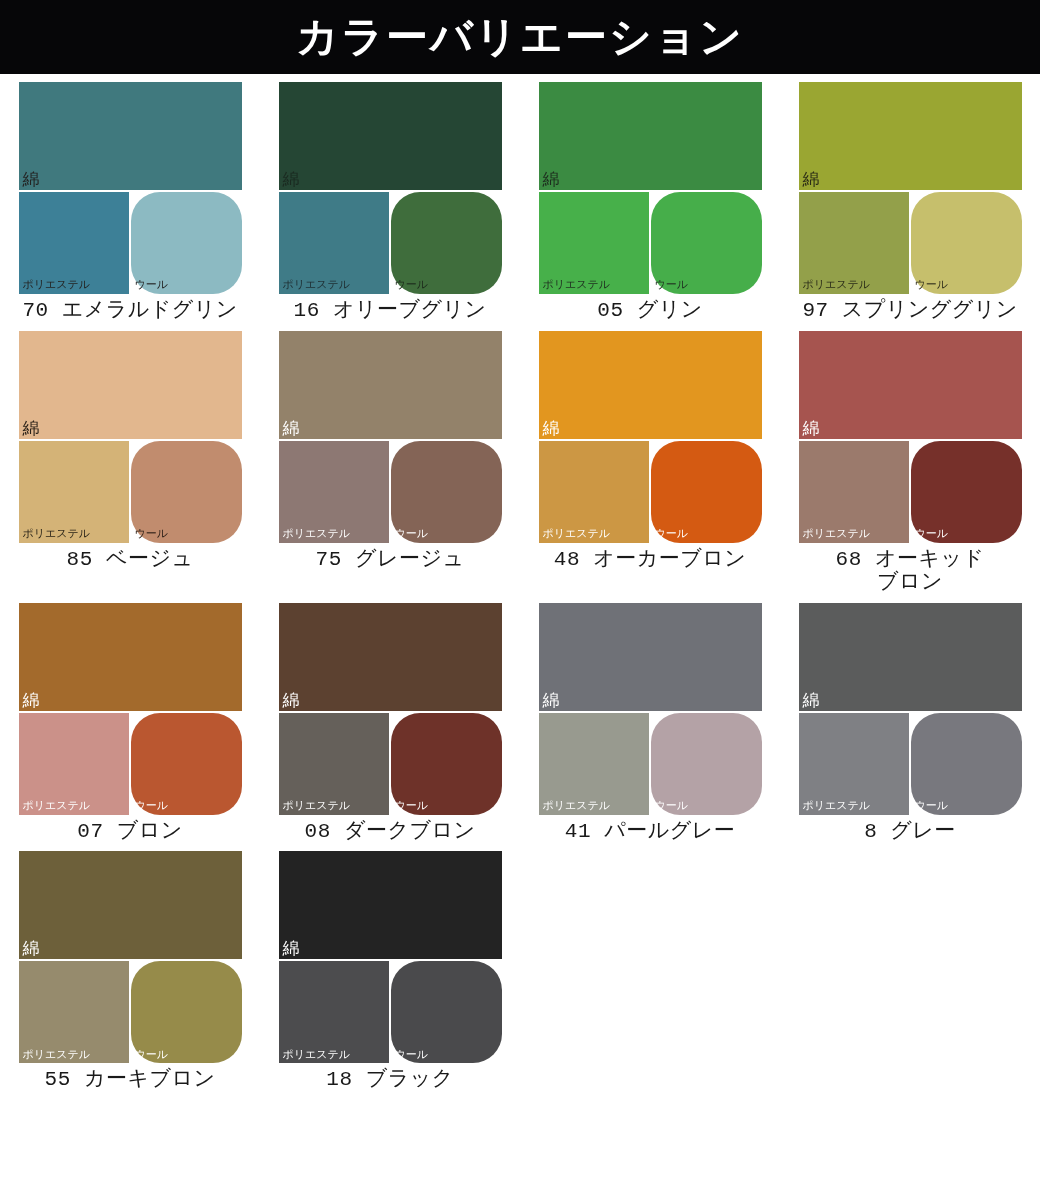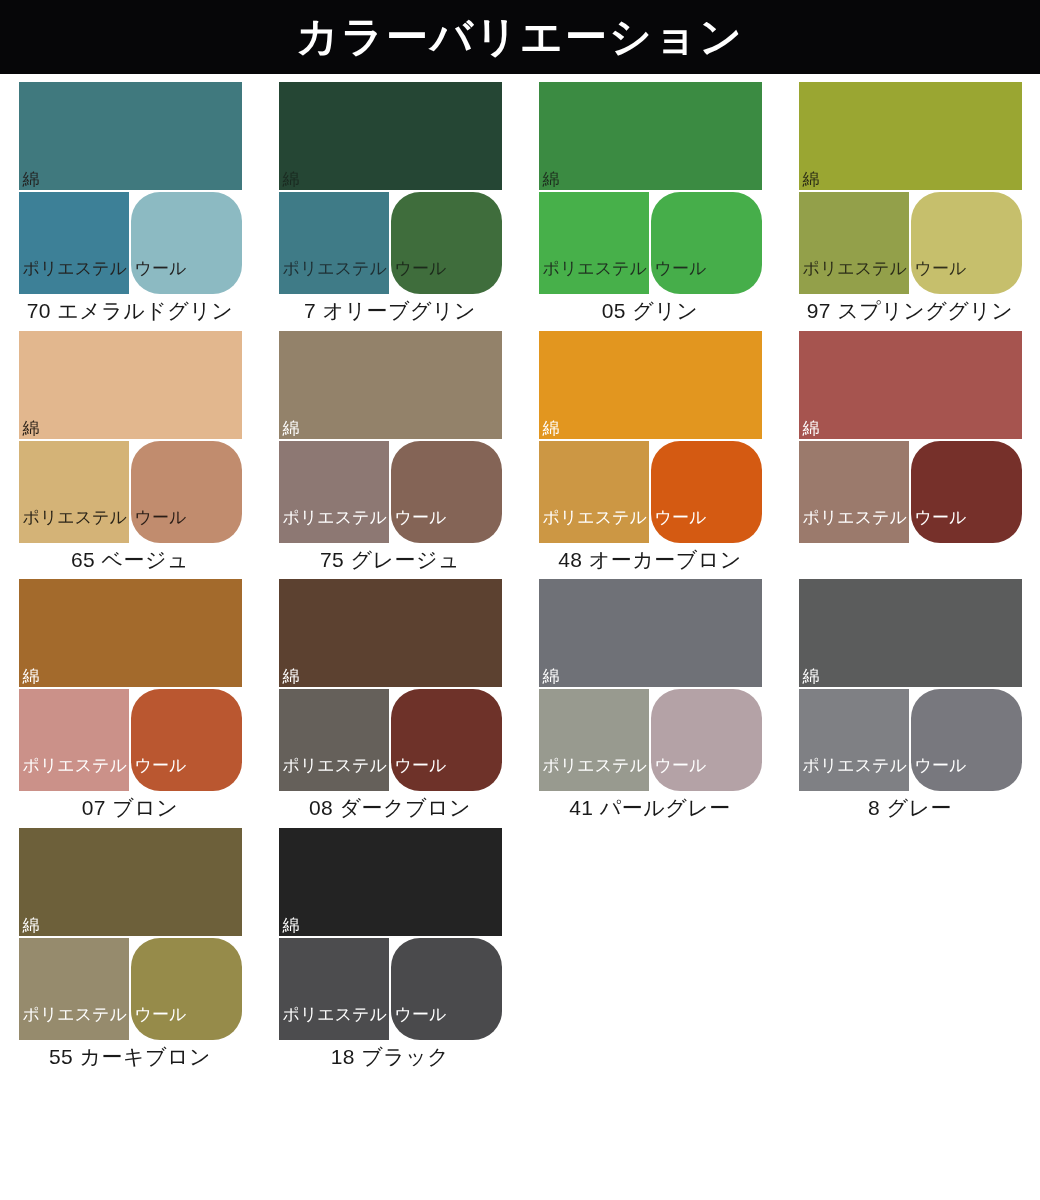--- a/index.html
+++ b/index.html
@@ -74,30 +74,30 @@
     left: 4px;
     bottom: 2px;
     line-height: 1.05;
     white-space: nowrap;
   }
   .blk-label.cotton {
     font-size: 17px;
     bottom: 1px;
   }
   .blk-label.small {
-    font-size: 17px;
-    bottom: 16px;
+    font-size: 11px;
+    bottom: 3px;
   }
   .cell-label {
     margin-top: 5px;
     font-size: 21px;
     color: #1a1a1a;
     text-align: center;
     line-height: 1.12;
-    font-family: Liberation Sans, sans-serif;
+    font-family: Liberation Mono, monospace;
     white-space: pre-line;
     letter-spacing: 0.5px;
   }
 </style>
 </head>
 <body>
 
 <div id="header">
   <div id="header-title">カラーバリエーション</div>
 </div>
@@ -127,21 +127,21 @@
           </div>
           <div class="block-bottom-row">
             <div class="block-poly" style="background: rgb(63, 123, 135);">
               <span class="blk-label small" style="color: rgb(30, 46, 50);">ポリエステル</span>
             </div>
             <div class="block-wool" style="background: rgb(63, 109, 60);">
               <span class="blk-label small" style="color: rgb(28, 42, 27);">ウール</span>
             </div>
           </div>
         </div>
-        <div class="cell-label">7 オリーブグリン</div>
+        <div class="cell-label">16 オリーブグリン</div>
       </div>
       <div class="cell">
         <div class="swatch">
           <div class="block-cotton" style="background: rgb(59, 139, 66);">
             <span class="blk-label cotton" style="color: rgb(29, 45, 30);">綿</span>
           </div>
           <div class="block-bottom-row">
             <div class="block-poly" style="background: rgb(71, 176, 74);">
               <span class="blk-label small" style="color: rgb(31, 47, 32);">ポリエステル</span>
             </div>
@@ -177,21 +177,21 @@
           </div>
           <div class="block-bottom-row">
             <div class="block-poly" style="background: rgb(212, 179, 119);">
               <span class="blk-label small" style="color: rgb(42, 36, 24);">ポリエステル</span>
             </div>
             <div class="block-wool" style="background: rgb(193, 140, 110);">
               <span class="blk-label small" style="color: rgb(42, 29, 22);">ウール</span>
             </div>
           </div>
         </div>
-        <div class="cell-label">65 ベージュ</div>
+        <div class="cell-label">85 ベージュ</div>
       </div>
       <div class="cell">
         <div class="swatch">
           <div class="block-cotton" style="background: rgb(147, 130, 106);">
             <span class="blk-label cotton" style="color: rgb(255, 255, 255);">綿</span>
           </div>
           <div class="block-bottom-row">
             <div class="block-poly" style="background: rgb(141, 120, 115);">
               <span class="blk-label small" style="color: rgb(255, 255, 255);">ポリエステル</span>
             </div>
@@ -225,20 +225,22 @@
           </div>
           <div class="block-bottom-row">
             <div class="block-poly" style="background: rgb(155, 122, 108);">
               <span class="blk-label small" style="color: rgb(255, 255, 255);">ポリエステル</span>
             </div>
             <div class="block-wool" style="background: rgb(118, 48, 42);">
               <span class="blk-label small" style="color: rgb(255, 255, 255);">ウール</span>
             </div>
           </div>
         </div>
+        <div class="cell-label">68 オーキッド
+ブロン</div>
       </div>
     </div>
     <div class="row">
       <div class="cell">
         <div class="swatch">
           <div class="block-cotton" style="background: rgb(163, 106, 44);">
             <span class="blk-label cotton" style="color: rgb(255, 255, 255);">綿</span>
           </div>
           <div class="block-bottom-row">
             <div class="block-poly" style="background: rgb(203, 145, 137);">

